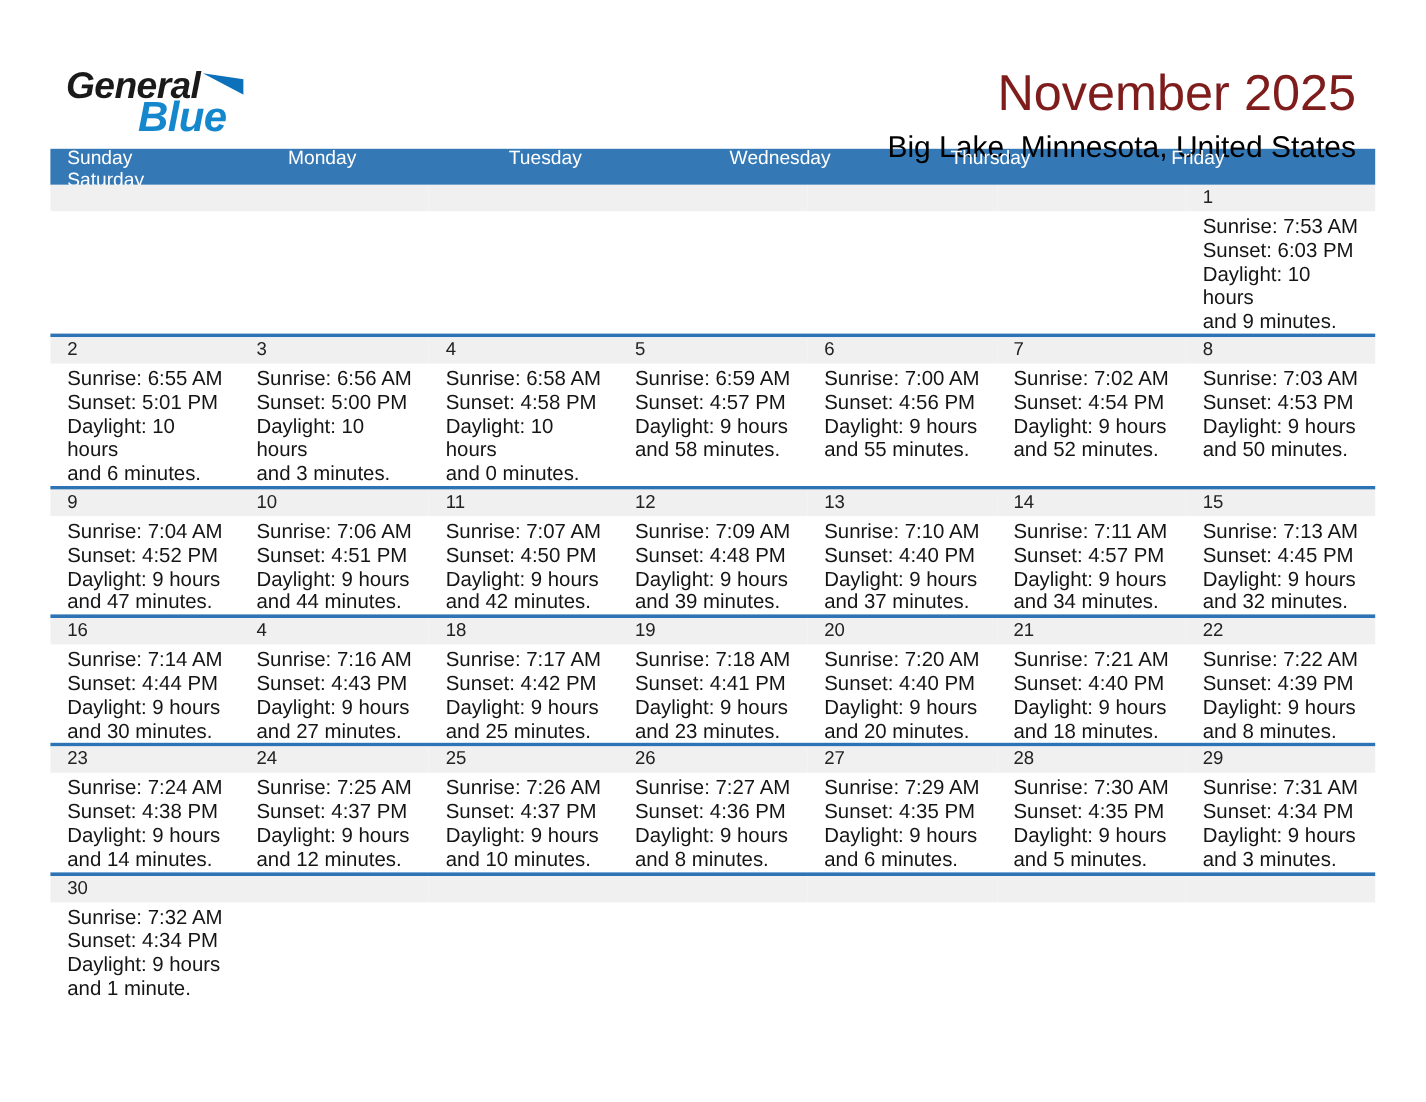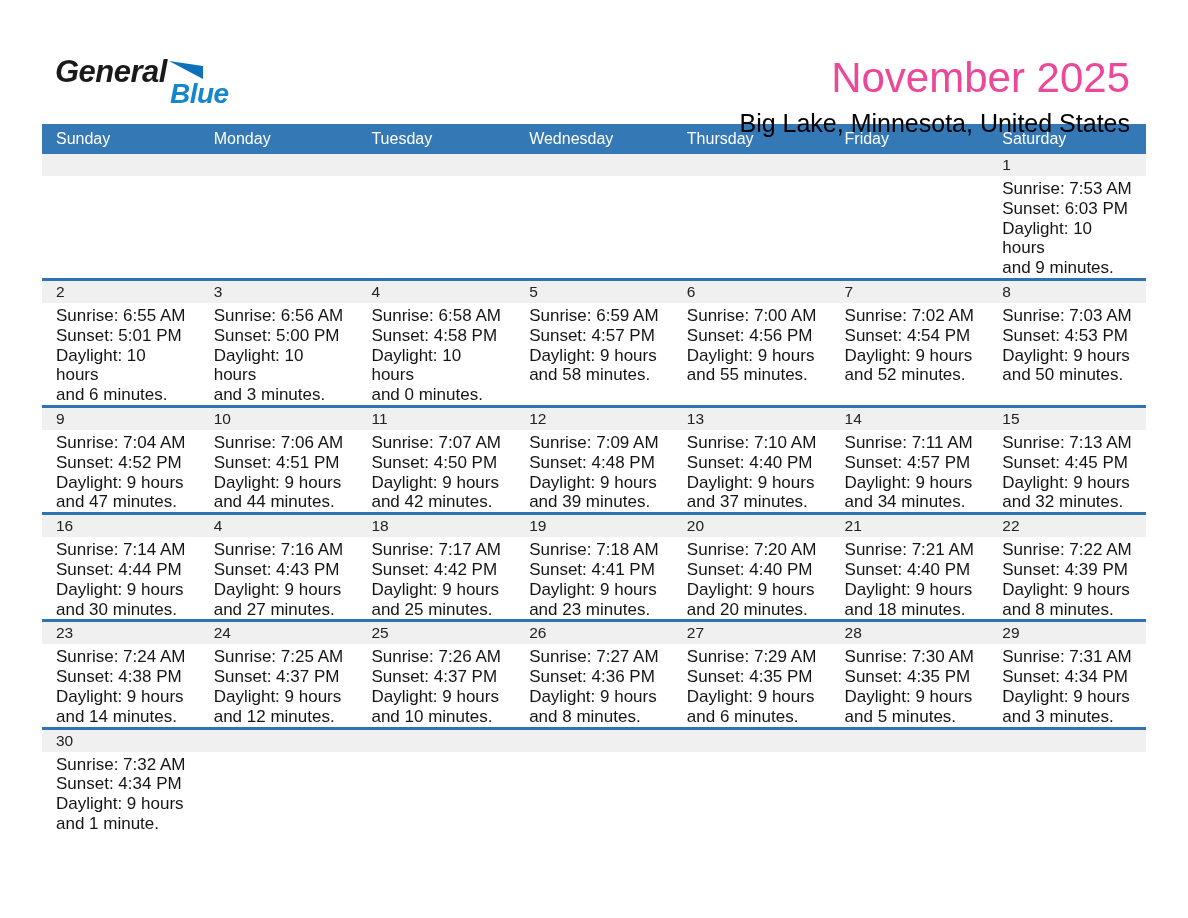--- a/index.html
+++ b/index.html
@@ -6,28 +6,28 @@
   html,body { width:1188px; height:918px; background:#ffffff;
               font-family:"Liberation Sans","DejaVu Sans",sans-serif; color:#111; }
   .page { width:1188px; height:918px; padding:0 42px; overflow:hidden; }
 
   
   .top { display:flex; justify-content:space-between; align-items:flex-start; padding-top:56px; height:102px; }
   .logo { margin-left:13px; line-height:1;font-style:italic; }
   .logo-line1 { display:flex; align-items:flex-start; }
   .logo-general { font-size:31px; font-weight:600; letter-spacing:-0.5px; color:#1a1a1a; }
   .logo-triangle { margin-left:2px; margin-top:4px; }
-  .logo-blue { font-size:28px; font-weight:600; letter-spacing:-0.5px; color:#1587cd; margin-left:115px; margin-top:-7px; }
+  .logo-blue { font-size:35px; font-weight:600; letter-spacing:-0.5px; color:#1587cd; margin-left:60px; margin-top:-7px; }
   .title-block { text-align:right; padding-right:16px; }
-  .month-title { font-size:42px; font-weight:400; color:#ec4899; line-height:1.05; }
+  .month-title { font-size:42px; font-weight:400; color:#7f1d1d; line-height:1.05; }
   .location { font-size:25px; font-weight:400; color:#000; margin-top:9px;text-align:center; }
 
   
   .calendar { width:1104px; margin-top:22px; }
-  .weekday-header { display:grid; grid-template-columns:repeat(7,1fr); background:#3478b5; height:30px; align-items:center; }
+  .weekday-header { display:grid; grid-template-columns:repeat(6,1fr); background:#3478b5; height:30px; align-items:center; }
   .weekday { color:#ffffff; font-size:16px; padding-left:14px; }
 
   .week-row { display:grid; grid-template-columns:repeat(7,1fr); min-height:107px; }
   .week-row + .week-row { border-top:3px solid #2e74b5; }
   .band { height:22px; background:#f0f0f1; padding:2px 0 0 14px; }
   .daynum { font-size:15.5px; color:#222; }
   .info { padding:3px 8px 0 14px; font-size:17px; line-height:19.8px; color:#151515; }
 </style>
 </head>
 <body>

